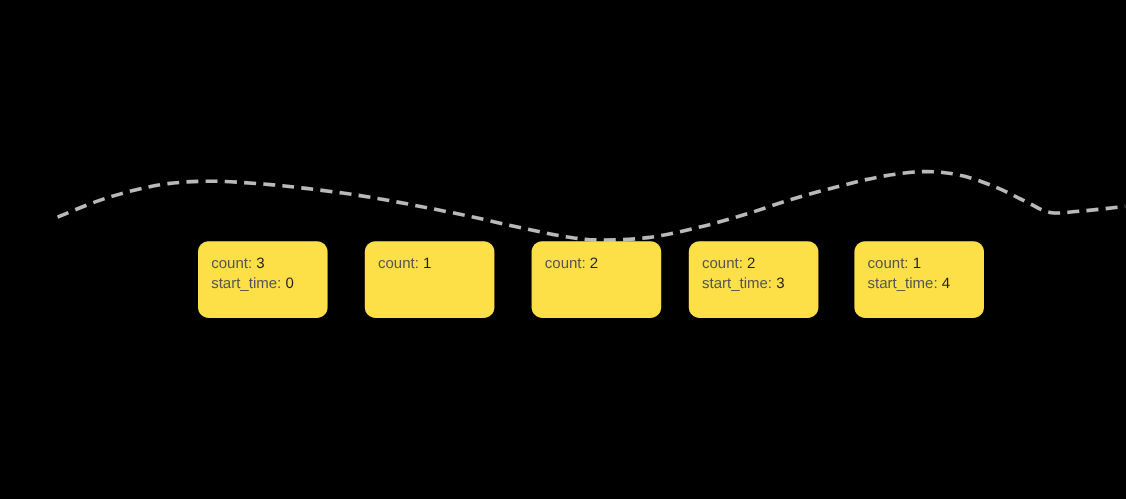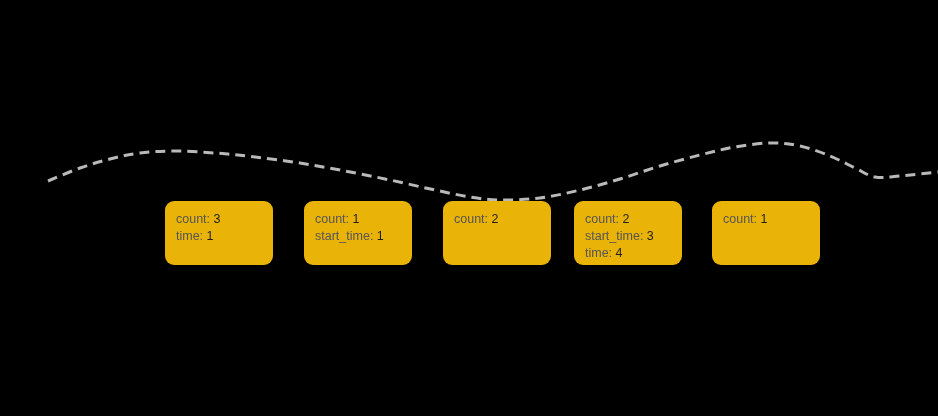--- a/index.html
+++ b/index.html
@@ -22,21 +22,21 @@
     position: absolute;
     left: 0;
     top: 0;
     width: 938px;
     height: 416px;
     pointer-events: none;
   }
   .node-box {
     position: absolute;
     box-sizing: border-box;
-    background: #eab308;
+    background: #fde047;
     border-radius: 9px;
     padding: 10px 0 0 11px;
   }
   .node-line {
     font-size: 12.5px;
     line-height: 17px;
     white-space: nowrap;
     color: #555555;
   }
   .node-line .val {
@@ -51,58 +51,54 @@
   <svg id="trend-line" viewBox="0 0 938 416" preserveAspectRatio="none" aria-hidden="true">
     <path id="trend-path" fill="none" stroke="#b9b9b9" stroke-width="3" stroke-linecap="butt" stroke-dasharray="10 6" d="M 48 181 C 53.33 178.83, 69.67 171.67, 80 168 C 90.33 164.33, 100.00 161.50, 110 159 C 120.00 156.50, 129.17 154.33, 140 153 C 150.83 151.67, 162.50 151.00, 175 151 C 187.50 151.00, 201.67 152.00, 215 153 C 228.33 154.00, 240.83 155.33, 255 157 C 269.17 158.67, 285.00 160.67, 300 163 C 315.00 165.33, 330.00 168.17, 345 171 C 360.00 173.83, 375.00 176.83, 390 180 C 405.00 183.17, 421.67 187.17, 435 190 C 448.33 192.83, 459.17 195.33, 470 197 C 480.83 198.67, 488.33 199.83, 500 200 C 511.67 200.17, 526.67 199.67, 540 198 C 553.33 196.33, 566.67 193.17, 580 190 C 593.33 186.83, 606.67 183.00, 620 179 C 633.33 175.00, 646.67 170.00, 660 166 C 673.33 162.00, 687.50 158.17, 700 155 C 712.50 151.83, 723.33 149.00, 735 147 C 746.67 145.00, 759.17 143.17, 770 143 C 780.83 142.83, 790.00 143.83, 800 146 C 810.00 148.17, 820.83 152.33, 830 156 C 839.17 159.67, 847.50 164.50, 855 168 C 862.50 171.50, 867.50 175.67, 875 177 C 882.50 178.33, 889.50 176.83, 900 176 C 910.50 175.17, 931.67 172.67, 938 172"></path>
   </svg>
 
   <div class="node-box" style="left: 165px; top: 201px; width: 108px; height: 64px;">
     <div class="node-line">
       <span>count:</span>
       <span class="val">3</span>
     </div>
     <div class="node-line">
-      <span>time:</span>
-      <span class="val">1</span>
+      <span>start_time:</span>
+      <span class="val">0</span>
     </div>
   </div>
 
   <div class="node-box" style="left: 304px; top: 201px; width: 108px; height: 64px;">
     <div class="node-line">
       <span>count:</span>
-      <span class="val">1</span>
-    </div>
-    <div class="node-line">
-      <span>start_time:</span>
       <span class="val">1</span>
     </div>
   </div>
 
   <div class="node-box" style="left: 443px; top: 201px; width: 108px; height: 64px;">
     <div class="node-line">
       <span>count:</span>
       <span class="val">2</span>
     </div>
   </div>
 
   <div class="node-box" style="left: 574px; top: 201px; width: 108px; height: 64px;">
     <div class="node-line">
       <span>count:</span>
       <span class="val">2</span>
     </div>
     <div class="node-line">
       <span>start_time:</span>
       <span class="val">3</span>
     </div>
-    <div class="node-line">
-      <span>time:</span>
-      <span class="val">4</span>
-    </div>
   </div>
 
   <div class="node-box" style="left: 712px; top: 201px; width: 108px; height: 64px;">
     <div class="node-line">
       <span>count:</span>
       <span class="val">1</span>
     </div>
+    <div class="node-line">
+      <span>start_time:</span>
+      <span class="val">4</span>
+    </div>
   </div>
 
 </div>
 
 </body></html>

